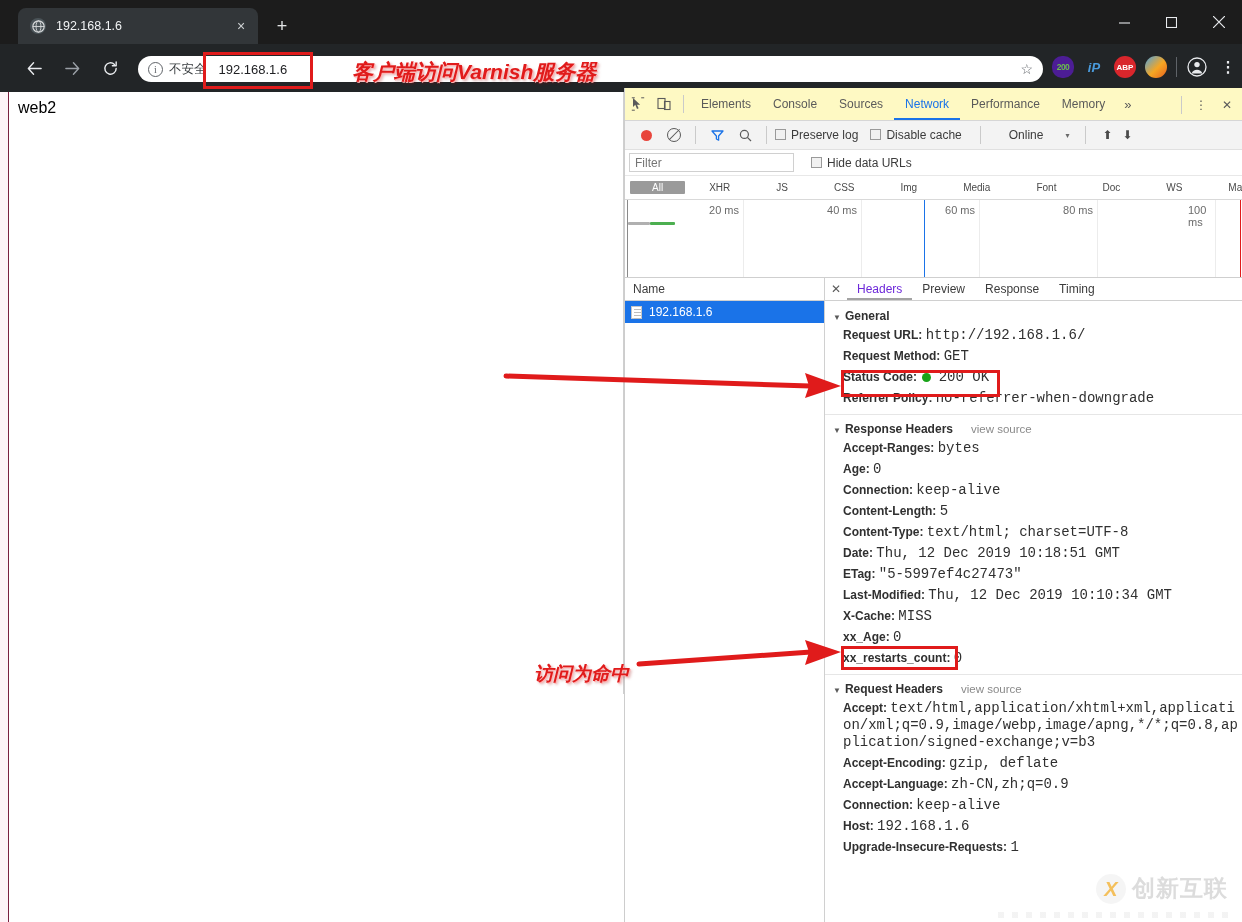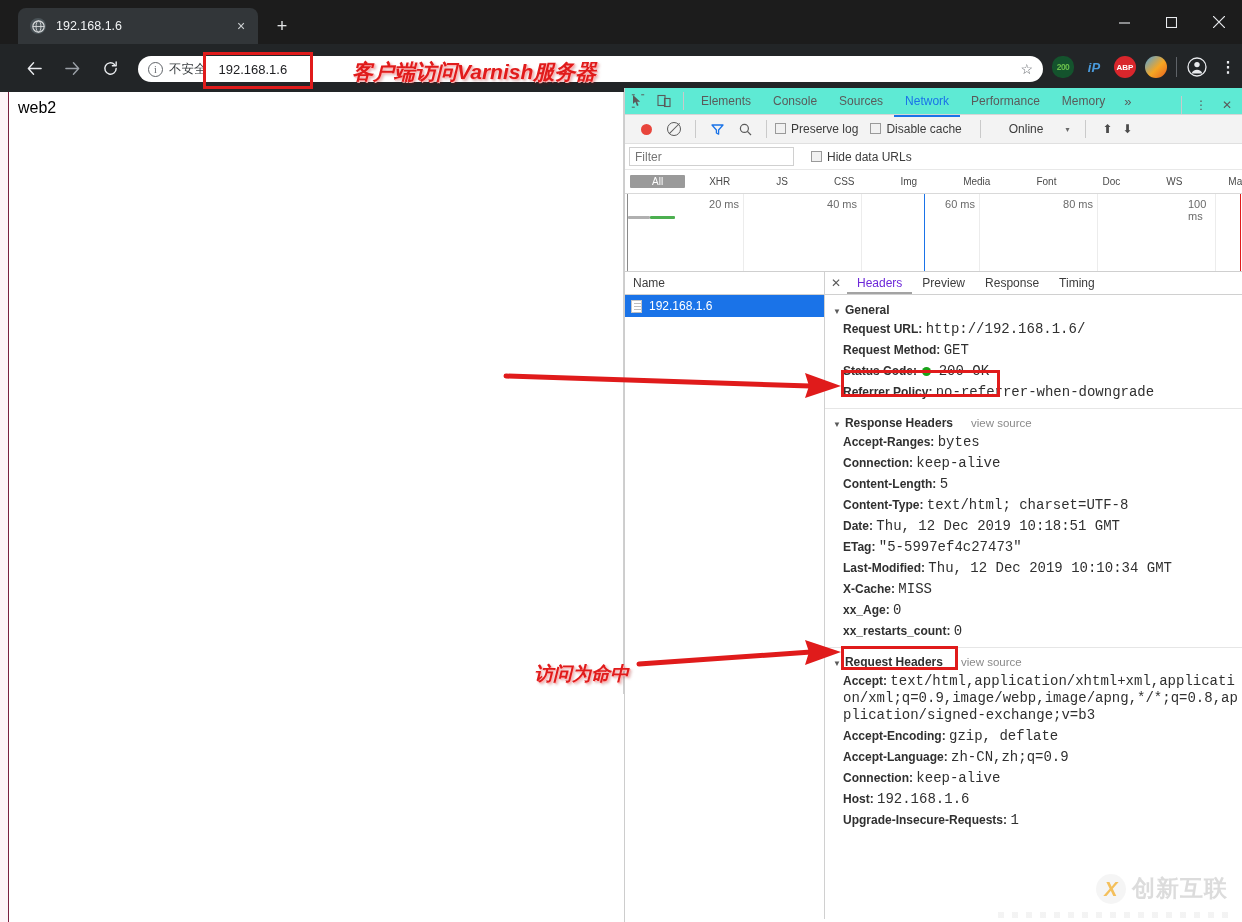--- a/index.html
+++ b/index.html
@@ -63,21 +63,21 @@
     font-family:"Liberation Serif", serif; margin-right:6px; }
   .omni-notsecure { color: #3c4043; font-size: 12.5px; margin-right: 12px; white-space:nowrap;}
   .omni-url { color: #202124; font-size: 13px; white-space: nowrap; }
   .omni-star { position:absolute; right:10px; top:5px; color:#5f6368; font-size:14px; cursor:pointer;}
   .ext-icons { position: absolute; left: 1052px; top: 12px; display: flex; align-items: center; gap: 9px; }
   .ext {
     width: 22px; height: 22px; border-radius: 3px; display: flex;
     align-items: center; justify-content: center; font-size: 9px; font-weight: bold;
     color: #fff; cursor: pointer;
   }
-  .ext.badge200 { background: #14532d; color: #6abf4b; font-size: 8.5px; letter-spacing:-0.5px;border-radius:10px;}
+  .ext.badge200 { background: #4c1d95; color: #6abf4b; font-size: 8.5px; letter-spacing:-0.5px;border-radius:10px;}
   .ext.ip { background: transparent; color: #4a9bdc; font-style: italic; font-size: 13px; font-weight:700;}
   .ext.abp { background: #d9262c; border-radius: 50%; font-size: 8px; }
   .ext.fire { background: linear-gradient(135deg,#4ba3e3 0%,#f5a623 55%,#e8621f 100%); border-radius: 50%; }
   .ext-sep { width:1px; height:20px; background:#5f6368; }
   .ext.profile { background: transparent; color:#e8eaed; font-size:18px;}
   .ext.kebab { background: transparent; color:#e8eaed; font-size:15px; letter-spacing:0; }
 
   
   .viewport {
     position: absolute; left: 0; top: 92px; width: 624px; height: 602px;
@@ -86,22 +86,22 @@
   .page-text { position: absolute; left: 18px; top: 7px; font-size: 16px; color: #000; font-family:"Liberation Sans", sans-serif;}
   .leftsliver { position:absolute; left:0; top:92px; width:9px; height:830px; background:#fdf3f7; border-right:1px solid #7a2040;}
 
   
   .devtools {
     position: absolute; left: 624px; top: 88px; width: 618px; height: 834px;
     background: #ffffff; border-left: 1px solid #cdcdcd; font-size: 12px; color: #303030;
     overflow: hidden;
   }
   .dt-tabbar {
-    height: 27px; display: flex; align-items: center; border-bottom: 1px solid #d6d6d6;
-    background: #5eead4; position: relative;
+    height: 33px; display: flex; align-items: center; border-bottom: 1px solid #d6d6d6;
+    background: #fef9c3; position: relative;
   }
   .dt-iconbtn { width: 26px; height: 26px; display: flex; align-items: center; justify-content: center; color:#5a5a5a; cursor:pointer;}
   .dt-vsep { width: 1px; height: 18px; background: #cacaca; margin: 0 6px; }
   .dt-tab {
     padding: 0 11px; height: 32px; line-height: 33px; font-size: 12px; color: #5a5a5a;
     cursor: pointer; white-space: nowrap;
   }
   .dt-tab.active { color: #1a73e8; border-bottom: 2px solid #1a73e8; }
   .dt-more { padding: 0 8px; color:#5a5a5a; font-size: 13px; cursor:pointer;}
   .dt-right { position: absolute; right: 2px; top: 0; height: 33px; display: flex; align-items: center; }
@@ -425,20 +425,21 @@
 
           <div class="hsec-divider"></div>
 
           <div class="hsection">
             <div class="hsec-title">
               <span class="tri">▼</span>
               <span>Response Headers</span>
               <span class="viewsrc">view source</span>
             </div>
             <div class="hrow"><span class="hkey">Accept-Ranges:</span> <span class="hval">bytes</span></div>
+            <div class="hrow"><span class="hkey">Age:</span> <span class="hval">0</span></div>
             <div class="hrow"><span class="hkey">Connection:</span> <span class="hval">keep-alive</span></div>
             <div class="hrow"><span class="hkey">Content-Length:</span> <span class="hval">5</span></div>
             <div class="hrow"><span class="hkey">Content-Type:</span> <span class="hval">text/html; charset=UTF-8</span></div>
             <div class="hrow"><span class="hkey">Date:</span> <span class="hval">Thu, 12 Dec 2019 10:18:51 GMT</span></div>
             <div class="hrow"><span class="hkey">ETag:</span> <span class="hval">"5-5997ef4c27473"</span></div>
             <div class="hrow"><span class="hkey">Last-Modified:</span> <span class="hval">Thu, 12 Dec 2019 10:10:34 GMT</span></div>
             <div class="hrow"><span class="hkey">X-Cache:</span> <span class="hval">MISS</span></div>
             <div class="hrow"><span class="hkey">xx_Age:</span> <span class="hval">0</span></div>
             <div class="hrow"><span class="hkey">xx_restarts_count:</span> <span class="hval">0</span></div>
           </div>

